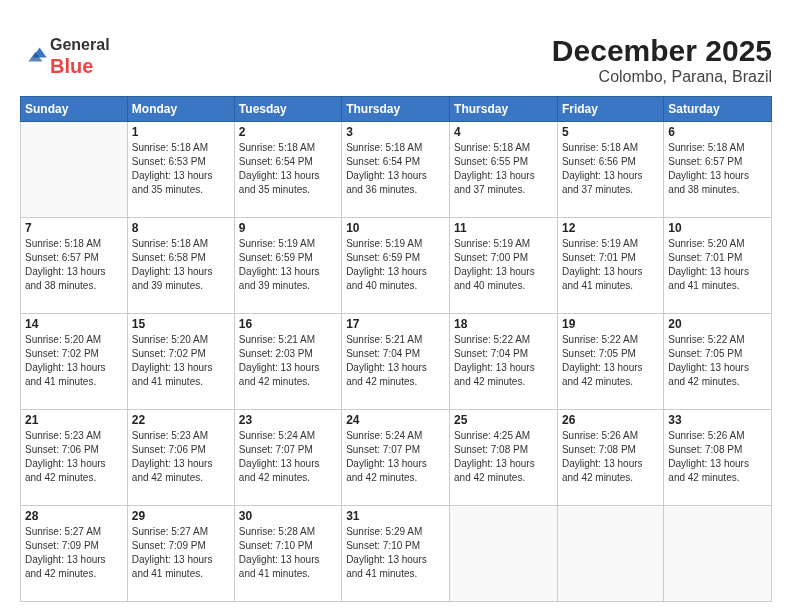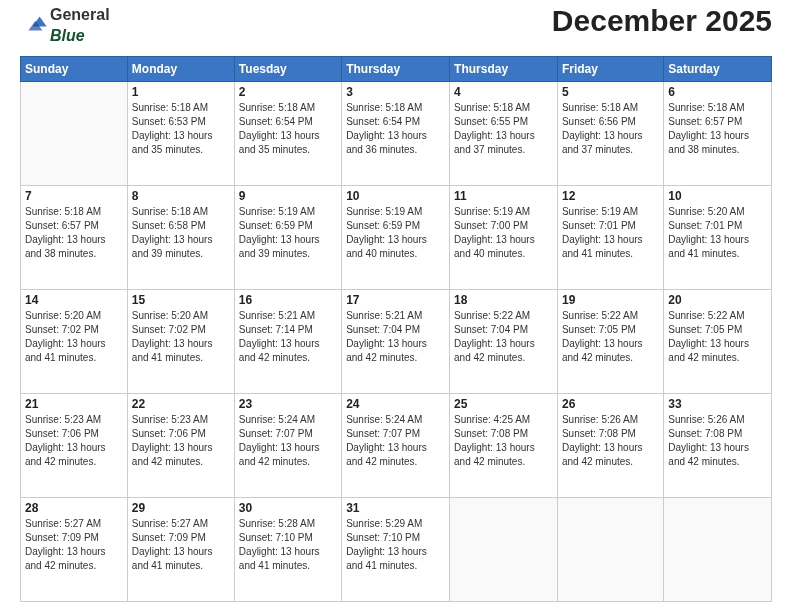--- a/index.html
+++ b/index.html
@@ -6,21 +6,21 @@
     body {
       font-family: Arial, sans-serif;
       background: #fff;
       width: 792px;
       height: 612px;
       overflow: hidden;
     }
     .page {
       width: 792px;
       height: 612px;
-      padding: 4px 20px 10px 20px;
+      padding: 34px 20px 10px 20px;
       display: flex;
       flex-direction: column;
     }
     .header {
       display: flex;
       justify-content: space-between;
       align-items: flex-start;
       margin-bottom: 10px;
     }
     .logo {
@@ -28,24 +28,23 @@
       align-items: center;
       font-size: 18px;
       font-weight: bold;
     }
     .logo-general {
       color: #333;
       font-size: 16px;
       font-weight: bold;
     }
     .logo-blue {
-      color: #14532d;
-      font-size: 16px;
-      font-weight: bold;
-      font-style: italic;
+      color: #ef4444;
+      font-size: 20px;
+      font-weight: bold;
     }
     .logo-icon {
       width: 28px;
       height: 28px;
       margin-right: 2px;
     }
     .title-block {
       text-align: right;
     }
     .title-block h1 {
@@ -108,20 +107,21 @@
         <polygon points="28,8 38,22 18,22" fill="#3a76c4"></polygon>
         <polygon points="22,14 32,28 12,28" fill="#1a4fa0" opacity="0.7"></polygon>
       </svg>
       <div>
         <span class="logo-general">General</span><br>
         <span class="logo-blue">Blue</span>
       </div>
     </div>
     <div class="title-block">
       <h1>December 2025</h1>
+      <h2>Colombo, Parana, Brazil</h2>
     </div>
   </div>
 
   <table class="calendar">
     <thead>
       <tr>
       <th>Sunday</th>
           <th>Monday</th>
           <th>Tuesday</th>
           <th>Thursday</th>
@@ -269,21 +269,21 @@
               <div>Sunrise: 5:20 AM</div>
               <div>Sunset: 7:02 PM</div>
               <div>Daylight: 13 hours</div>
               <div> and 41 minutes.</div>
             </div>
           </td>
           <td>
             <div class="day-number">16</div>
             <div class="day-info">
               <div>Sunrise: 5:21 AM</div>
-              <div>Sunset: 7:14 PM</div>
+              <div>Sunset: 2:03 PM</div>
               <div>Daylight: 13 hours</div>
               <div> and 42 minutes.</div>
             </div>
           </td>
           <td>
             <div class="day-number">17</div>
             <div class="day-info">
               <div>Sunrise: 5:21 AM</div>
               <div>Sunset: 7:04 PM</div>
               <div>Daylight: 13 hours</div>

